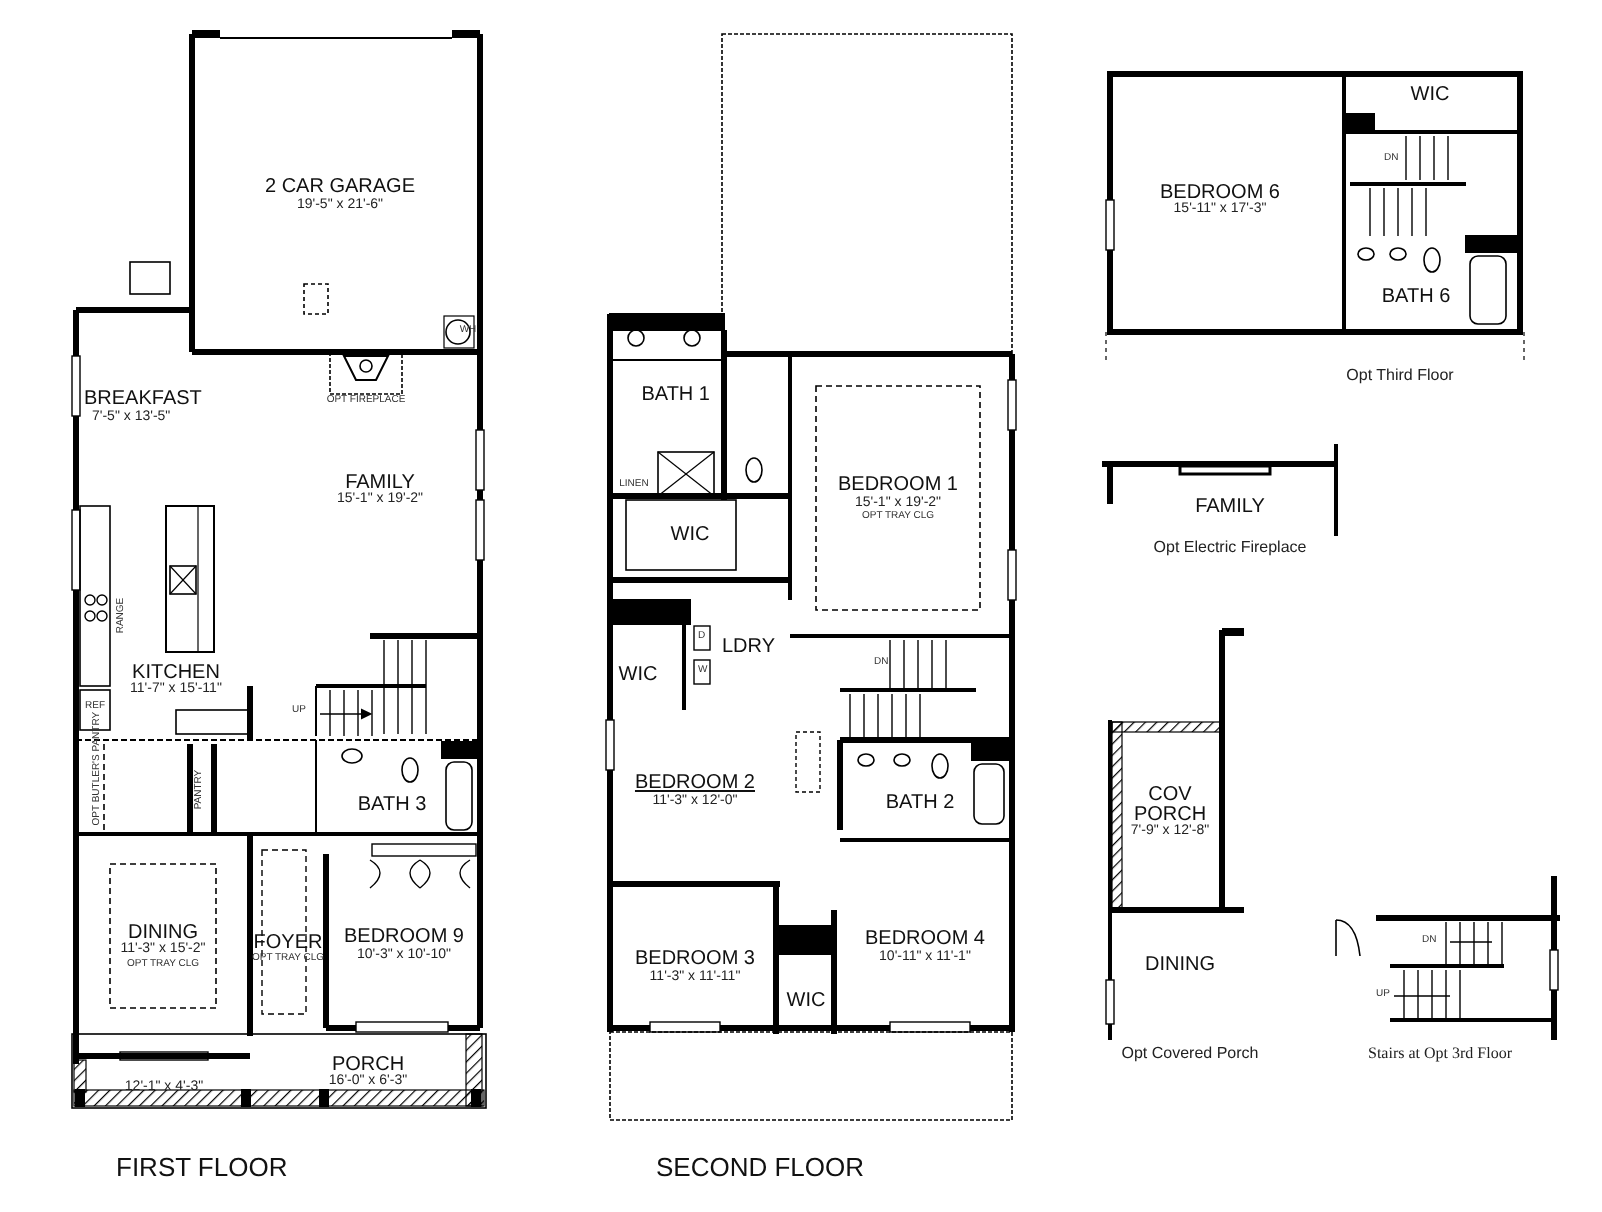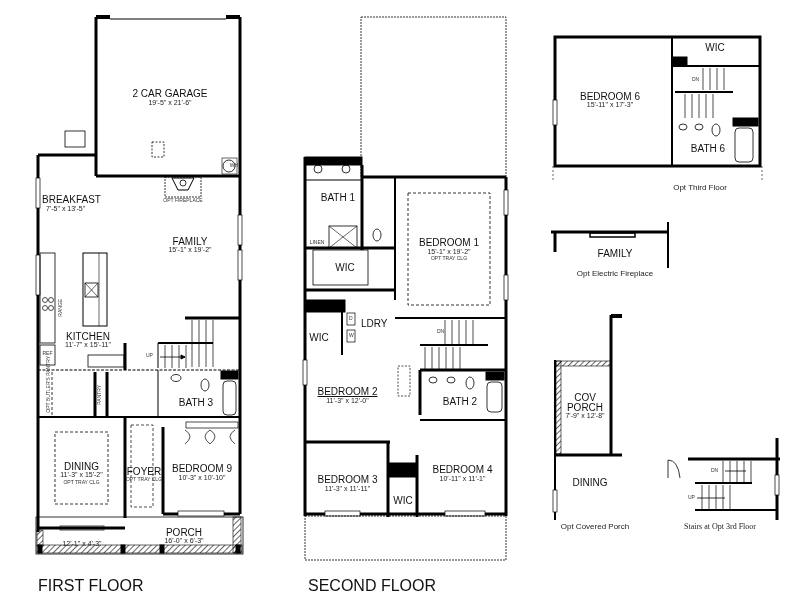--- a/index.html
+++ b/index.html
@@ -2,21 +2,21 @@
 <html><head>
 <meta charset="utf-8">
 <style>
   html,body{margin:0;padding:0;background:#fff;}
   body{width:801px;height:606px;position:relative;overflow:hidden;font-family:"Liberation Sans",sans-serif;color:#111;}
   #plan{position:absolute;left:0;top:0;width:801px;height:606px;}
   .lbl{position:absolute;text-align:center;white-space:nowrap;line-height:1.1;}
   .rn{font-size:10px;color:#111;}
   .rd{font-size:7px;color:#222;}
   .rs{font-size:5px;color:#333;}
-  .ft{font-size:16px;color:#111;}
+  .ft{font-size:13px;color:#111;margin-left:20px;}
   .cap{font-size:8px;color:#222;}
   .vt{font-size:5px;color:#333;transform:rotate(-90deg);transform-origin:center;}
 </style>
 </head>
 <body>
 
 <svg id="plan" width="801" height="606" viewBox="0 0 801 606" xmlns="http://www.w3.org/2000/svg">
   <defs>
     <pattern id="hatch" width="4" height="4" patternUnits="userSpaceOnUse" patternTransform="rotate(45)">
       <line x1="0" y1="0" x2="0" y2="4" stroke="#000" stroke-width="1.2"></line>

